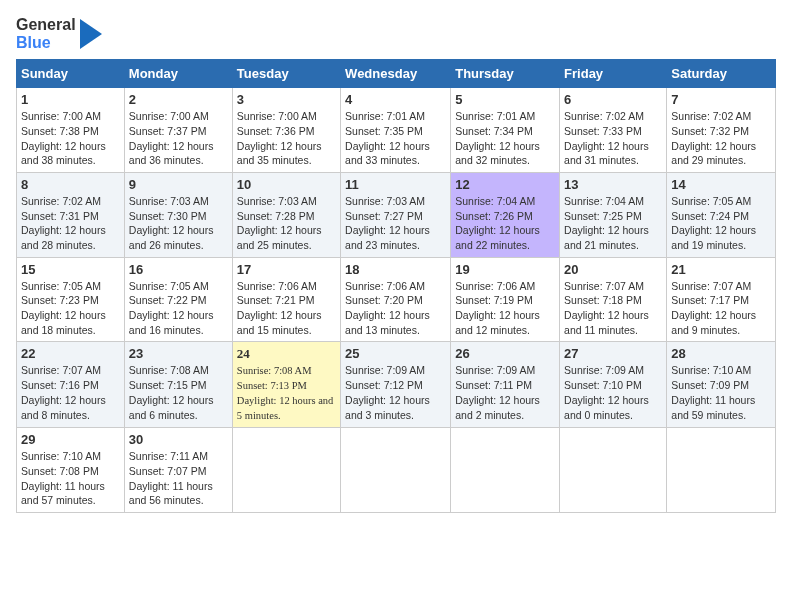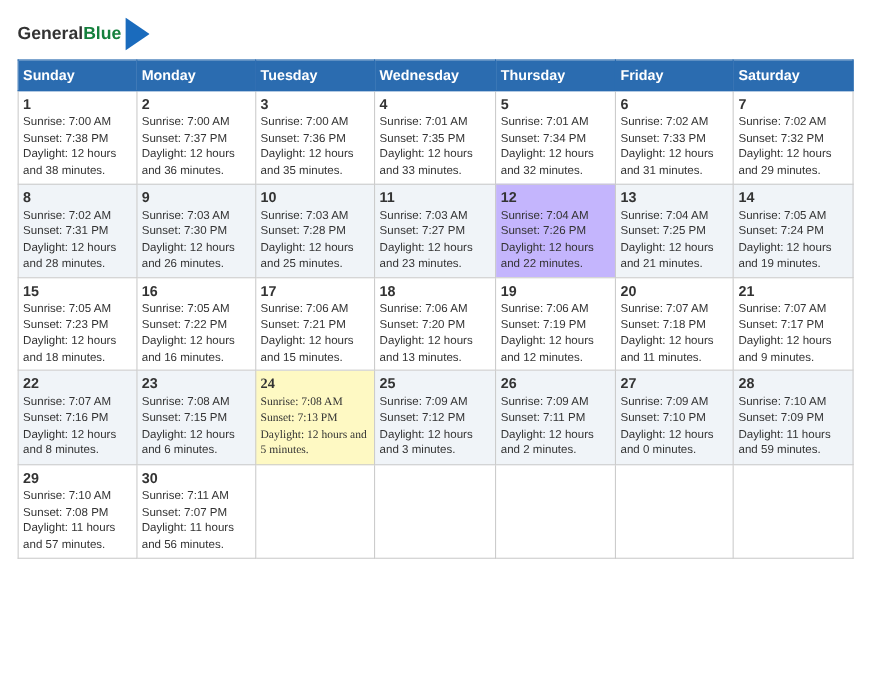--- a/index.html
+++ b/index.html
@@ -69,23 +69,23 @@
       color: #333;
       line-height: 1.4;
     }
     .empty-cell { background: #fff !important; }
   </style>
 </head>
 <body>
 
 <div class="header-area">
   <div class="logo">
-  <div style="display:flex;flex-direction:row;line-height:1.1">
+  <div style="display:flex;flex-direction:column;line-height:1.1">
     <span style="font-size:16px;font-weight:bold;color:#333">General</span>
-    <span style="font-size:16px;font-weight:bold;color:#15803d">Blue</span>
+    <span style="font-size:16px;font-weight:bold;color:#3b82f6">Blue</span>
   </div>
   <svg width="22" height="30" viewBox="0 0 22 30">
     <polygon points="0,0 22,15 0,30" fill="#1a6bbd"></polygon>
   </svg>
 </div>
   <div class="title-area">
     <div class="month-title"></div>
     <div class="location-title"></div>
   </div>
 </div>

